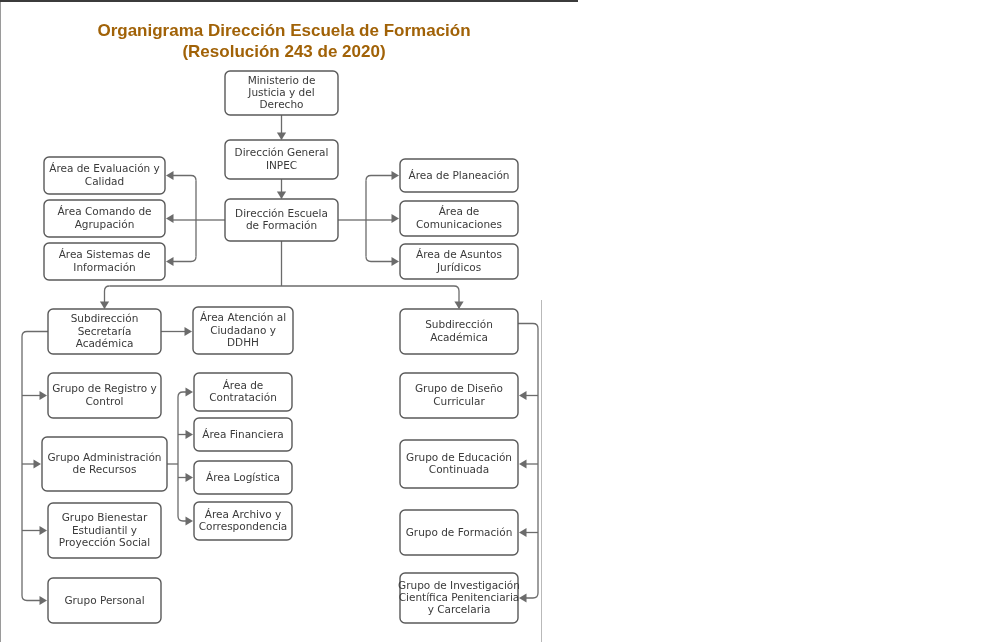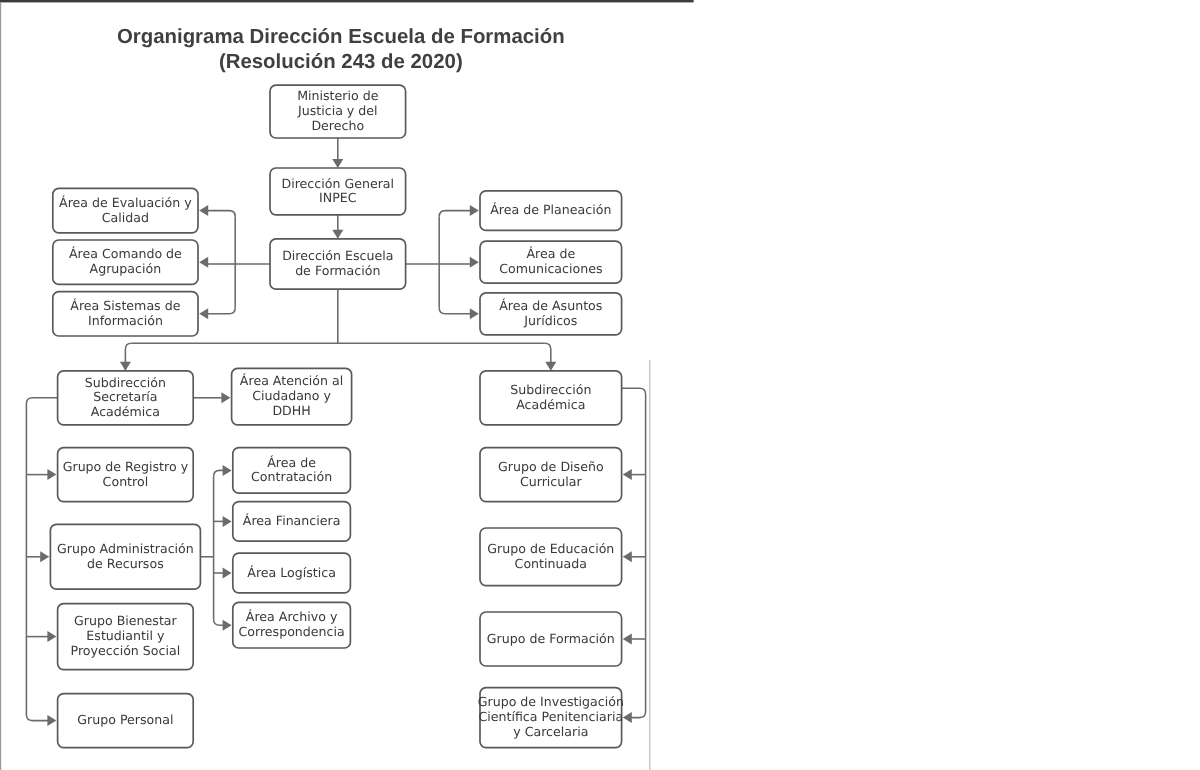--- a/index.html
+++ b/index.html
@@ -36,21 +36,21 @@
   }
   #title {
     position: absolute;
     left: 0; top: 20px;
     width: 568px;
     text-align: center;
     font-family: "Liberation Sans", sans-serif;
     font-weight: bold;
     font-size: 17px;
     line-height: 21px;
-    color: #404040;
+    color: #a16207;
     white-space: pre-line;
   }
   svg#chart {
     position: absolute;
     left: 0; top: 0;
     width: 1000px;
     height: 642px;
   }
   .box-rect {
     fill: #ffffff;

